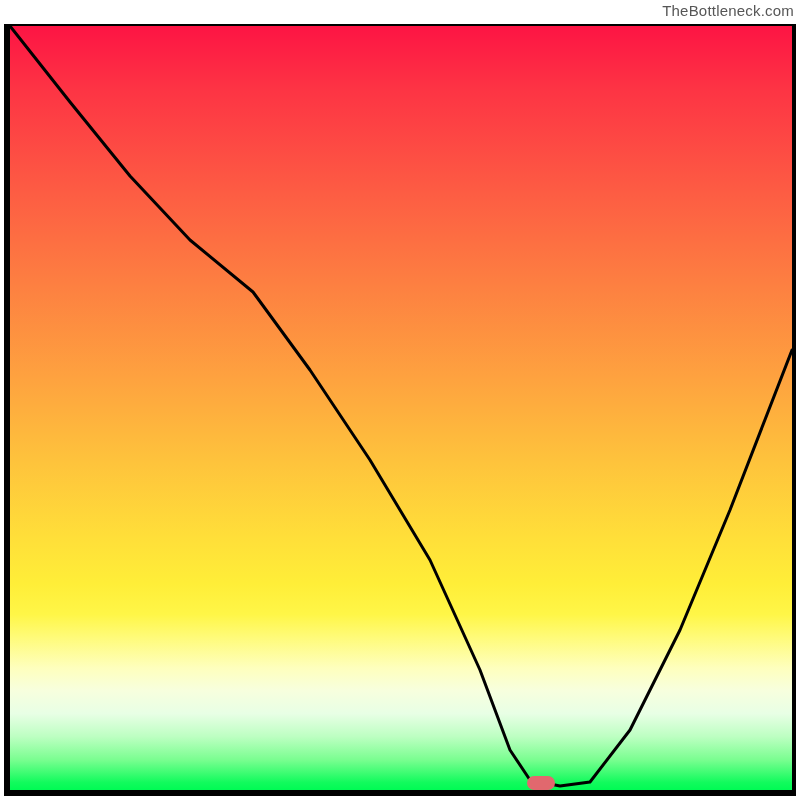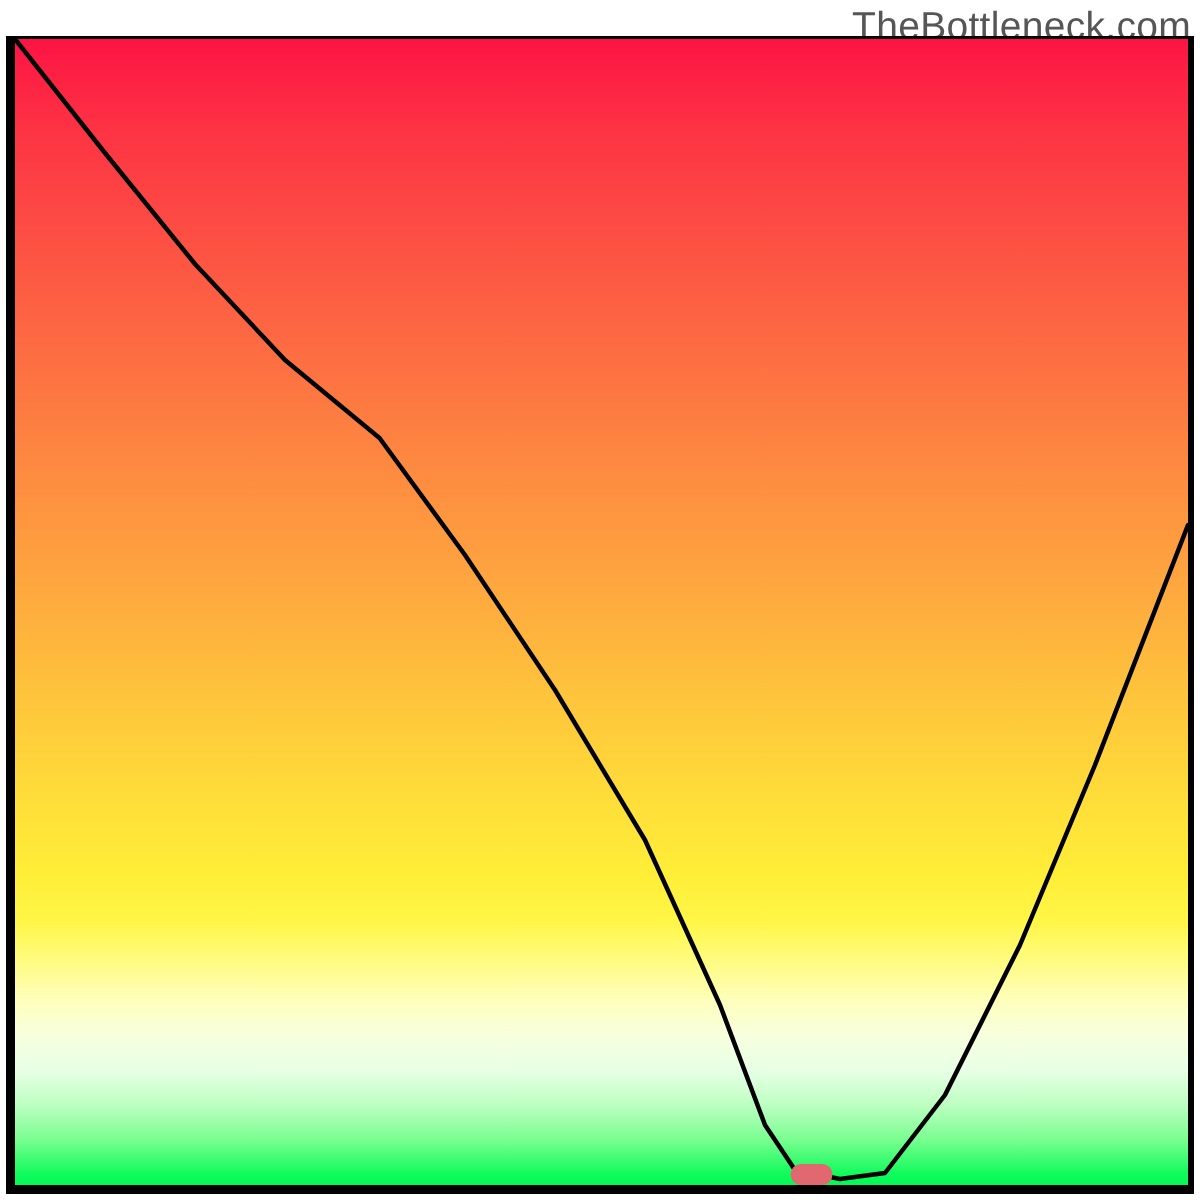--- a/index.html
+++ b/index.html
@@ -65,24 +65,23 @@
     width: 28px;
     height: 14px;
     border-radius: 7px;
     background: #e1686e;
   }
   .watermark {
     position: absolute;
     top: 2px;
     right: 6px;
     color: #565656;
-    font-size: 26px;
+    font-size: 15px;
     font-weight: 500;
     letter-spacing: 0.2px;
-    text-decoration: underline;
   }
 </style>
 </head>
 <body>
 
 <div class="watermark">TheBottleneck.com</div>
 
 <div class="frame">
   <div class="plot">
     <div class="gradient"></div>

